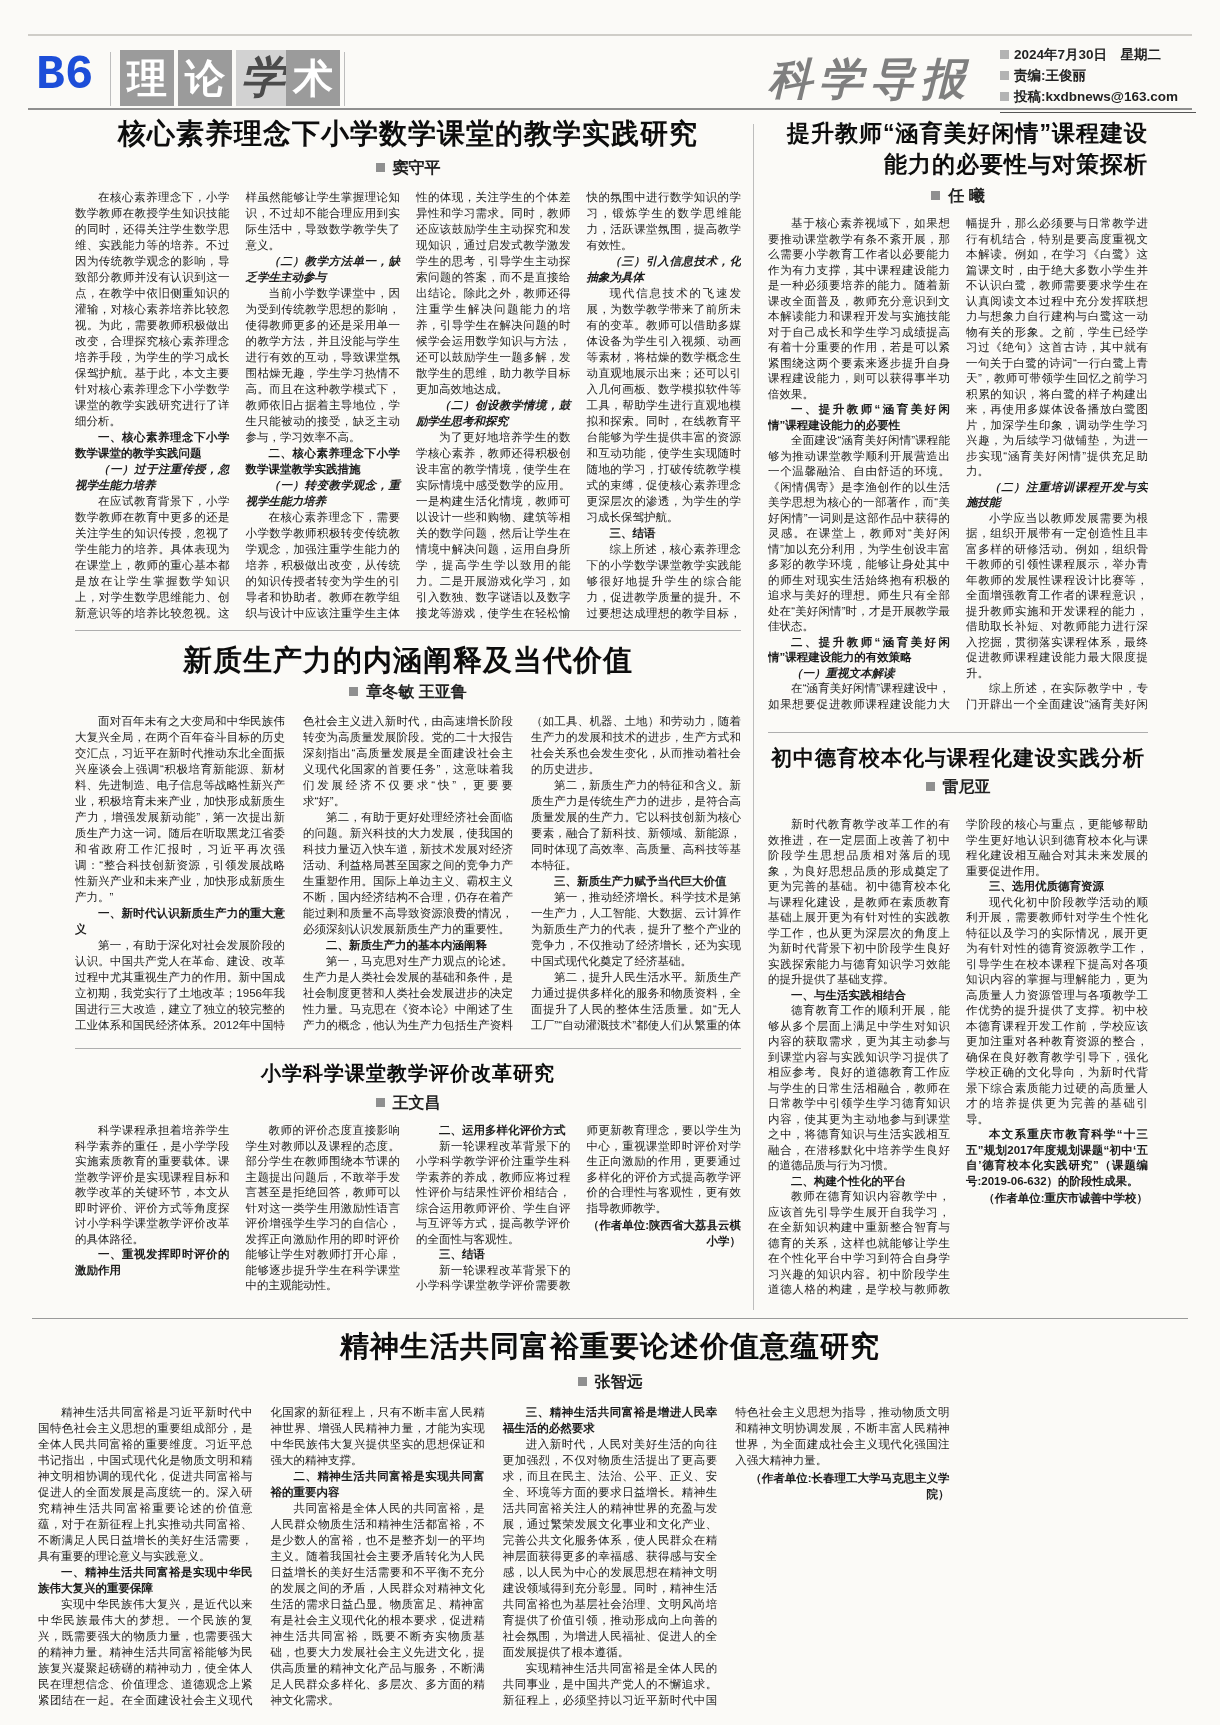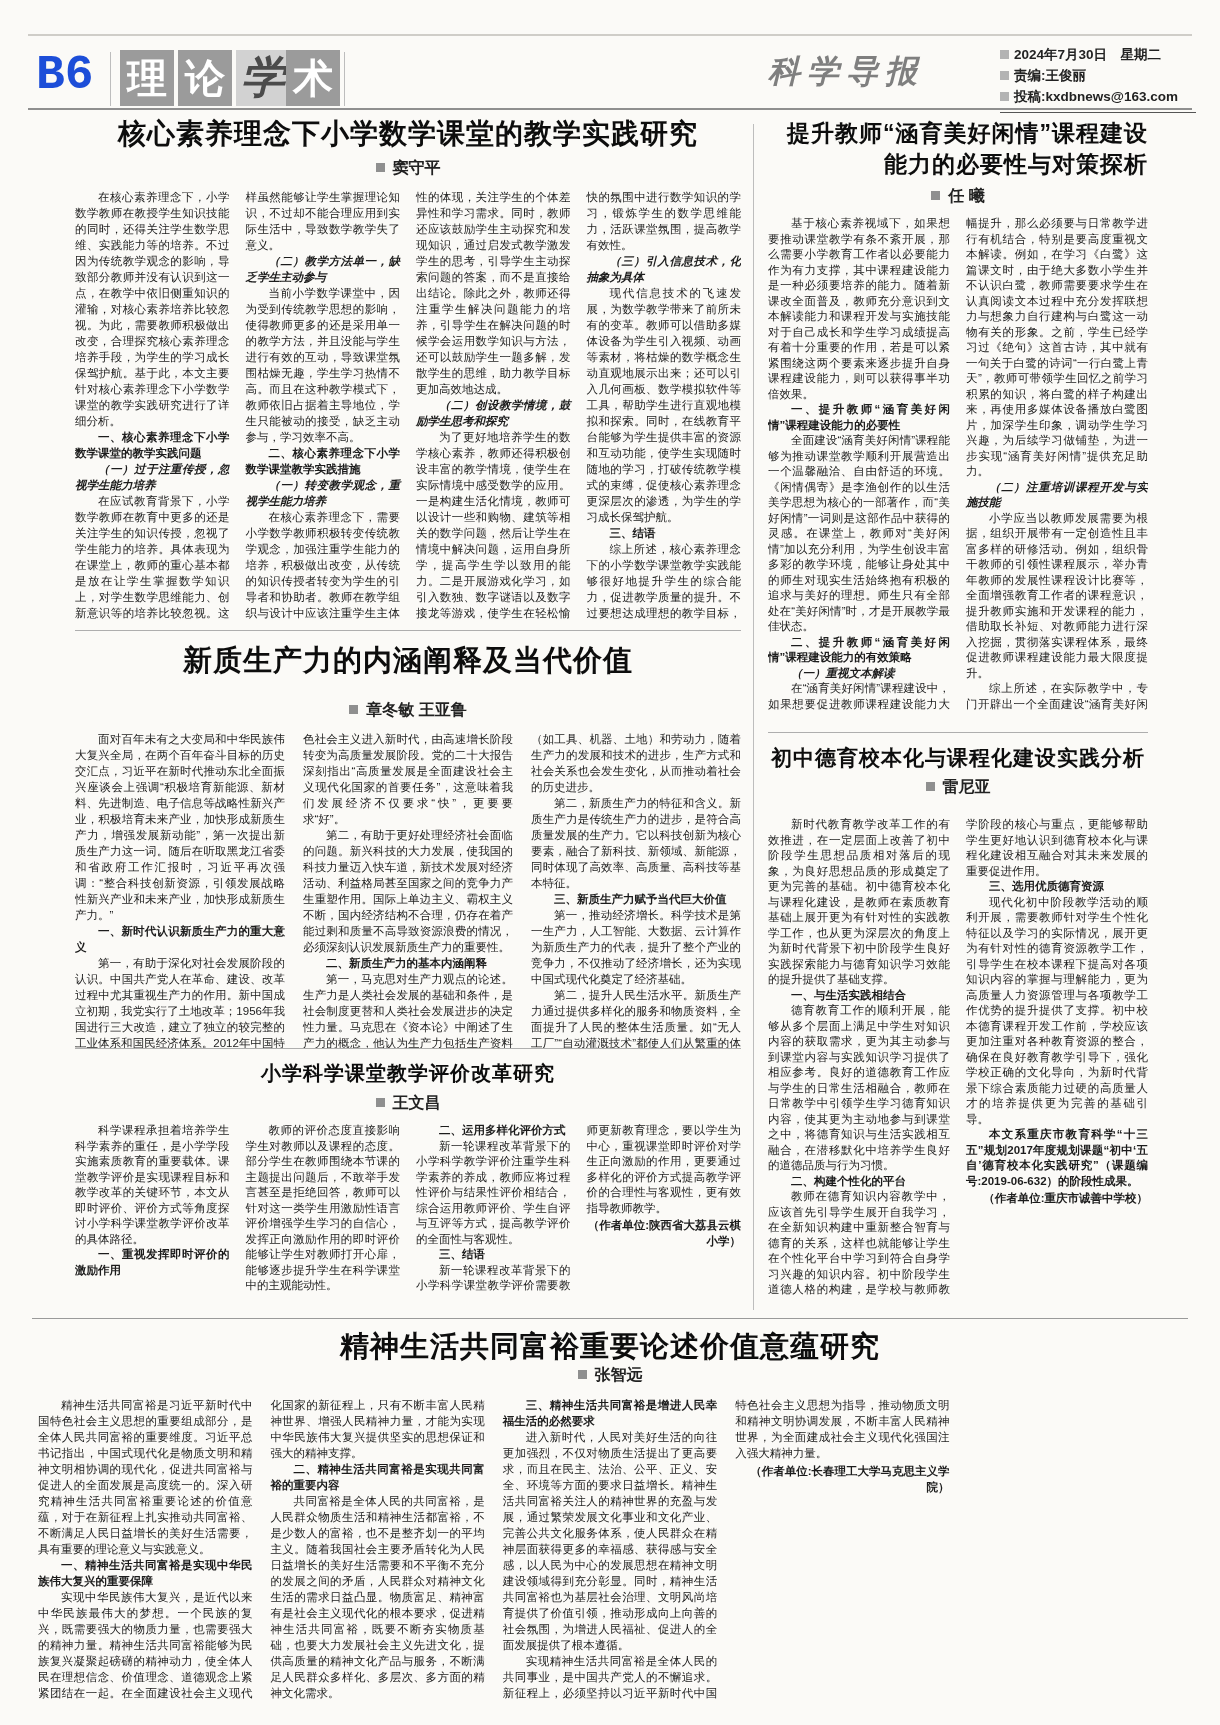--- a/index.html
+++ b/index.html
@@ -17,21 +17,21 @@
   #page-no{left:36px;top:46px;font-family:Liberation Mono, monospace;
     font-size:48px;font-weight:700;color:#1d4ed8;line-height:58px;}
   #sec-sep-l{left:110px;top:52px;height:54px;}
   #sec-sep-r{left:344px;top:52px;height:54px;}
   .secbox{position:absolute;top:50px;width:54px;height:56px;text-align:center;
     line-height:56px;font-size:40px;font-weight:700;color:#fff;background:#9b9b9b;}
   .secbox.light{background:#d2d2d2;color:#4b4b4b;
     font-family:"Liberation Serif","DejaVu Serif",serif;font-style:italic;font-size:44px;}
   #paper-name{left:768px;top:50px;width:230px;
     font-family:"Liberation Serif","DejaVu Serif",serif;font-style:italic;font-weight:700;
-    font-size:32px;color:#7f7f7f;letter-spacing:7px;white-space:nowrap;}
+    font-size:44px;color:#7f7f7f;letter-spacing:7px;white-space:nowrap;}
   #mast-info{left:1000px;top:44px;width:196px;font-size:13.5px;font-weight:700;
     line-height:21px;color:#222;border-bottom:1px solid #555;padding-bottom:5px;}
   .isq{display:inline-block;width:9px;height:9px;background:#b3b3b3;margin-right:5px;}
   #header-rule{left:28px;top:108px;width:1164px;height:2px;background:#8f8f8f;}
 
   
   .article{position:absolute;}
   .a-title{font-weight:700;text-align:center;color:#0d0d0d;letter-spacing:1px;}
   .a-byline{text-align:center;font-size:16px;color:#222;font-weight:700;}
   .a-byline .sq{display:inline-block;width:9px;height:9px;background:#8f8f8f;
@@ -51,39 +51,39 @@
     font-size:11.5px;line-height:16px;}
   
   #art2{left:768px;top:118px;width:380px;}
   #art2 .a-title{font-size:23px;line-height:31px;text-align:right;}
   #art2 .a-byline{margin-top:6px;}
   #art2 .a-body{margin-top:9px;height:500px;column-count:2;column-gap:16px;
     font-size:11.5px;line-height:15.5px;}
   
   #art3{left:75px;top:642px;width:666px;}
   #art3 .a-title{font-size:29px;line-height:36px;}
-  #art3 .a-byline{margin-top:22px;}
+  #art3 .a-byline{margin-top:4px;}
   #art3 .a-body{margin-top:10px;height:328px;column-count:3;column-gap:18px;
     font-size:11.5px;line-height:16px;}
   
   #art4{left:768px;top:744px;width:380px;}
   #art4 .a-title{font-size:21px;line-height:28px;}
   #art4 .a-byline{margin-top:5px;}
   #art4 .a-body{margin-top:19px;height:486px;column-count:2;column-gap:16px;
     font-size:11.5px;line-height:15.5px;}
   
   #art5{left:75px;top:1058px;width:666px;}
   #art5 .a-title{font-size:20px;line-height:30px;}
   #art5 .a-byline{margin-top:5px;}
   #art5 .a-body{margin-top:9px;height:184px;column-count:4;column-gap:16px;
     font-size:11.5px;line-height:15.5px;}
   
   #art6{left:38px;top:1328px;width:1144px;}
   #art6 .a-title{font-size:29px;line-height:37px;}
-  #art6 .a-byline{}
+  #art6 .a-byline{margin-top:7px;}
   #art6 .a-body{margin-top:11px;height:305px;column-count:5;column-gap:18px;
     font-size:11.5px;line-height:16px;}
 
   
   #rule-a1{left:75px;top:630px;width:666px;}
   #rule-a2{left:768px;top:732px;width:380px;}
   #rule-a3{left:75px;top:1048px;width:666px;}
   #rule-band{left:32px;top:1318px;width:1156px;background:#9a9a9a;}
   #div-main{left:753px;top:124px;height:1186px;}
 </style>

